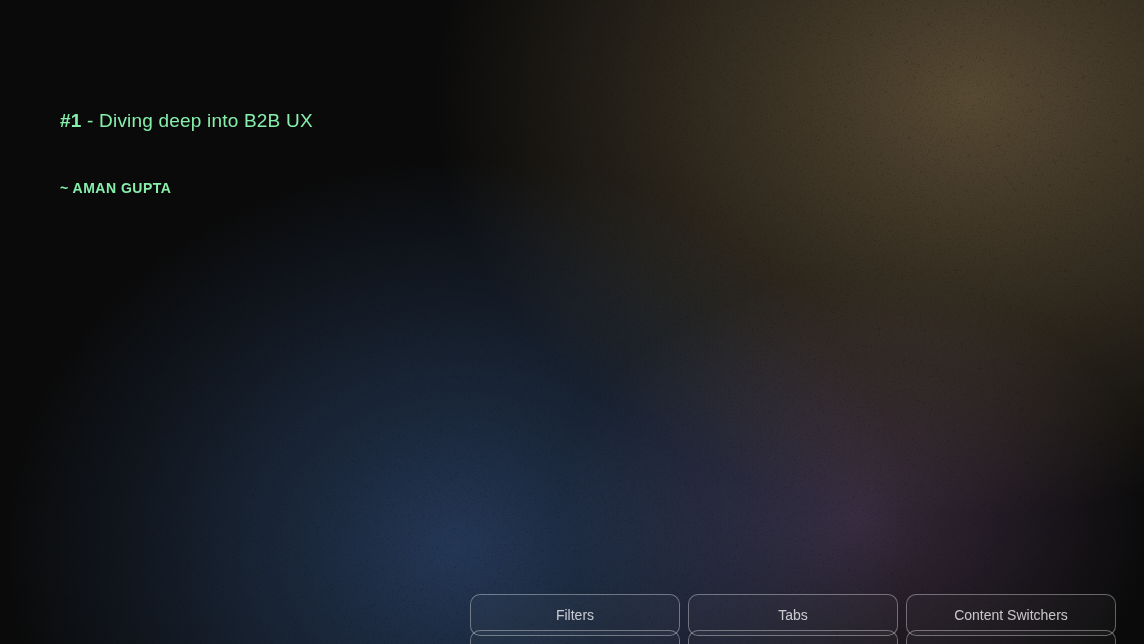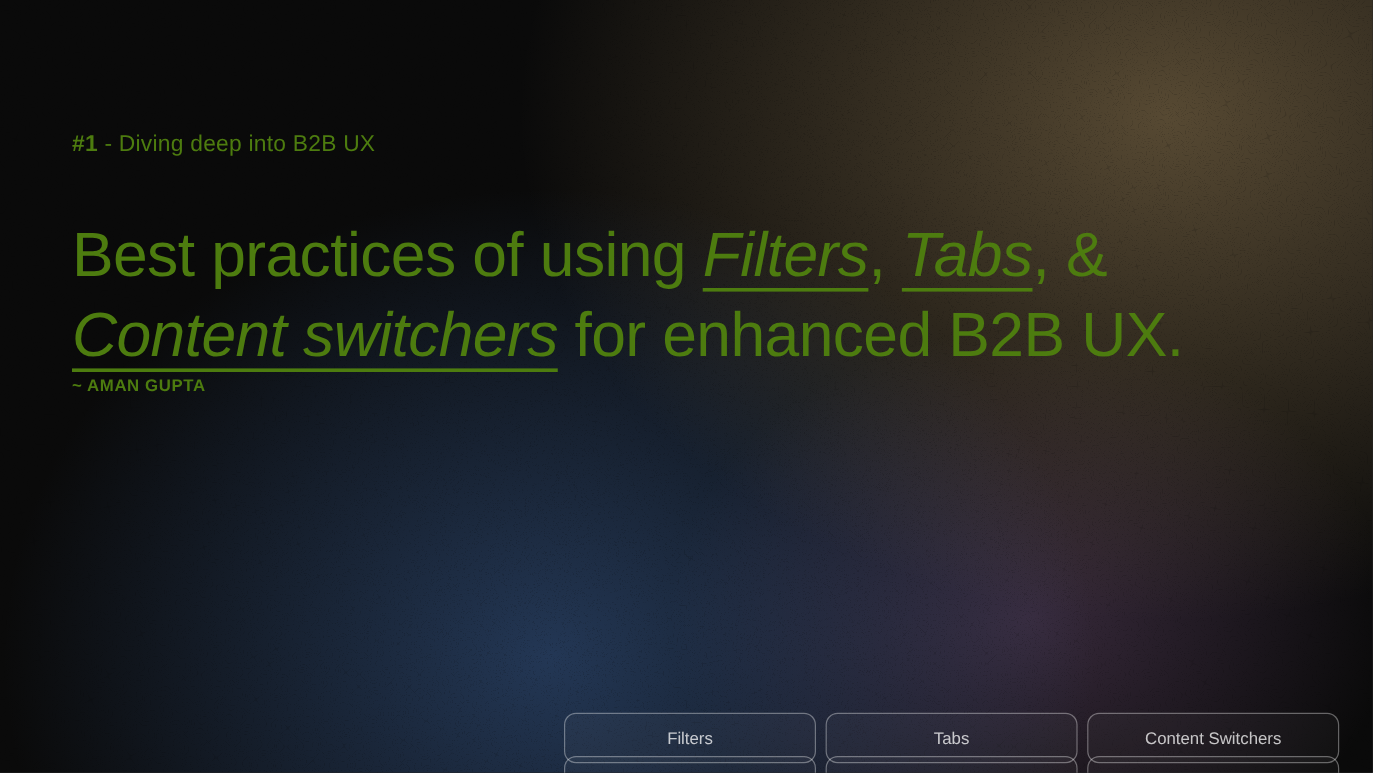--- a/index.html
+++ b/index.html
@@ -33,21 +33,21 @@
       opacity: 0.15;
       background-image: 
         repeating-conic-gradient(#000 0%, transparent 0.0001%, transparent 0.001%, #000 0.0011%);
       mix-blend-mode: overlay;
     }
     
     .content {
       position: relative;
       z-index: 2;
       padding: 110px 60px 16px 60px;
-      color: #4d7c0f;
+      color: #86efac;
       height: 100%;
     }
     
     .eyebrow {
       font-size: 19px;
       font-weight: 400;
       letter-spacing: 0.2px;
       margin-bottom: 48px;
     }
     
@@ -116,23 +116,20 @@
 <body>
 
 <div class="bg"></div>
 <div class="noise"></div>
 
 <div class="content">
   <div class="eyebrow">
     <span class="eyebrow-bold">#1</span><span> - </span><span>Diving deep into B2B UX</span>
   </div>
 
-  <h1 class="title">
-    <span>Best practices of using </span><em>Filters</em><span>, </span><em>Tabs</em><span>, &amp; </span><em>Content switchers</em><span> for enhanced B2B UX.</span>
-  </h1>
 
   <div class="author">~ AMAN GUPTA</div>
 </div>
 
 <div class="tabs-row">
   <button class="tab-btn">
     <span>Filters</span>
   </button>
   <button class="tab-btn">
     <span>Tabs</span>

